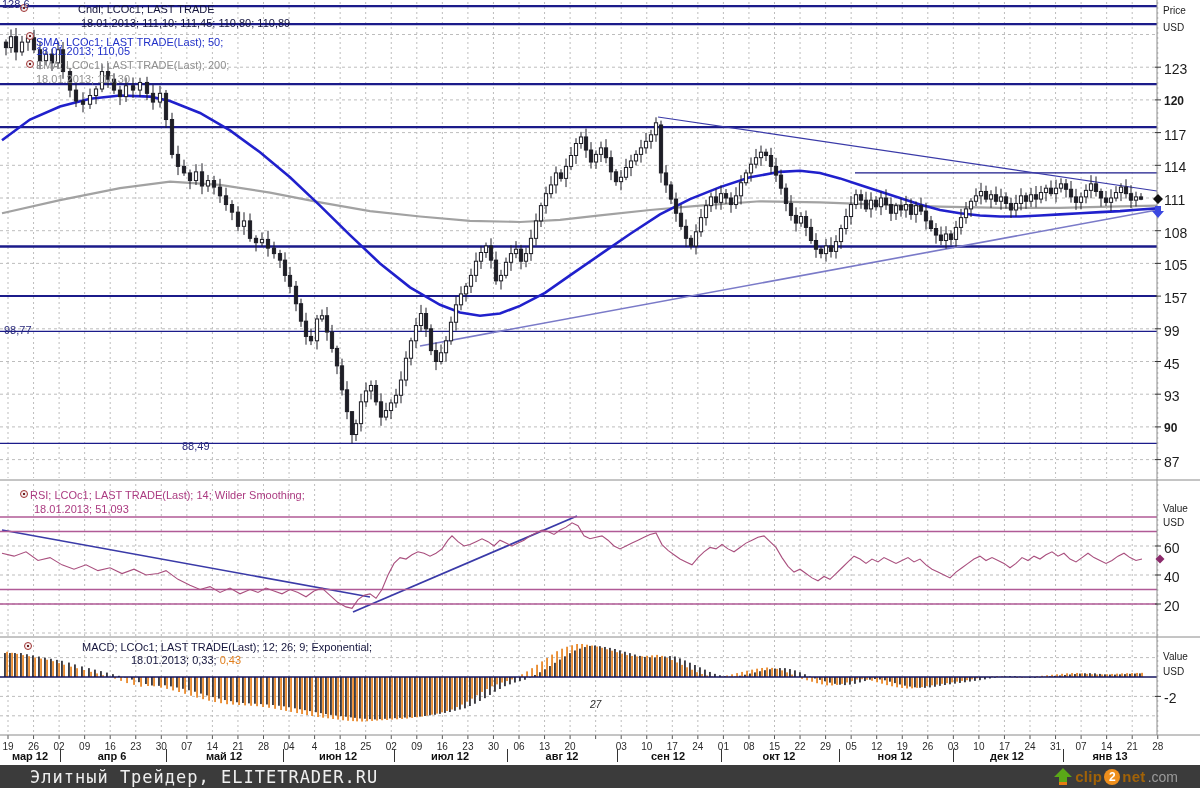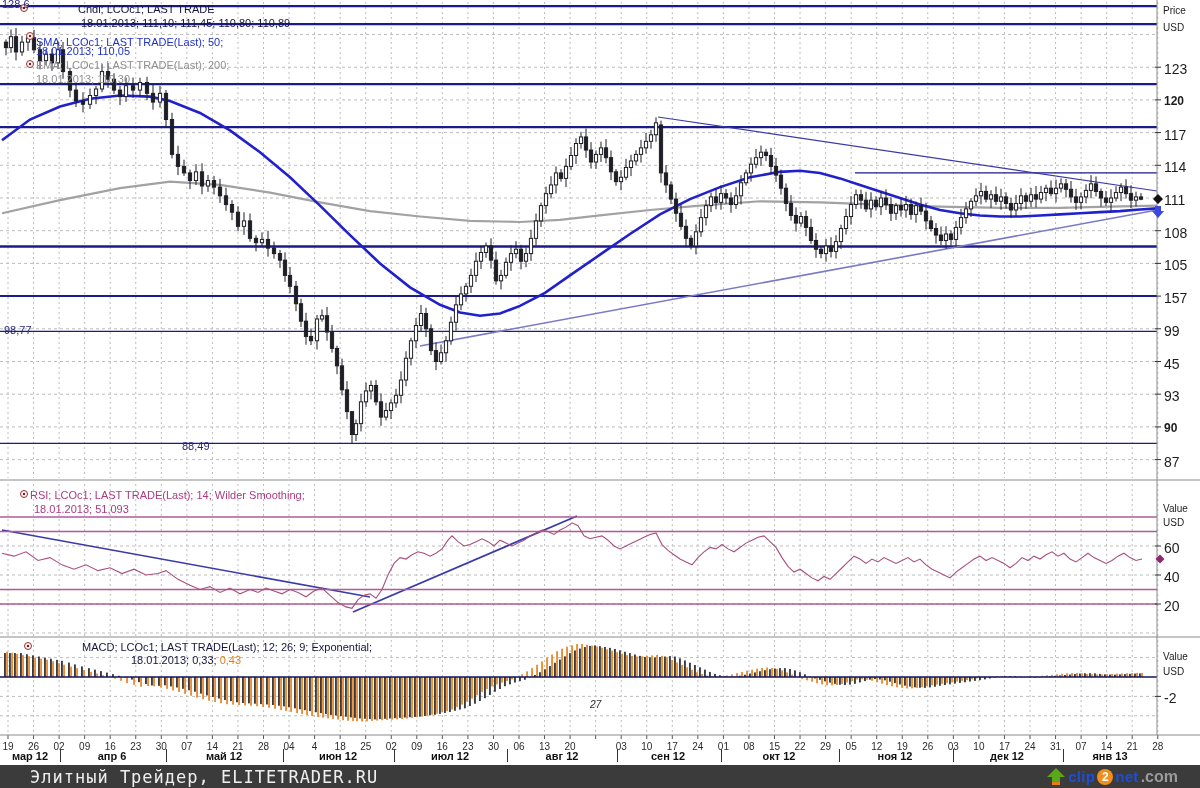--- a/index.html
+++ b/index.html
@@ -20,24 +20,24 @@
   .tick-bold{font-weight:bold;font-size:12px;}
   .day-label{position:absolute;font-size:10px;color:#2b2b2b;transform:translateX(-50%);}
   .month-label{position:absolute;font-size:11px;font-weight:bold;color:#101010;transform:translateX(-50%);}
   .month-sep{position:absolute;width:1px;height:13px;background:#333;}
   .level-label{position:absolute;font-size:11px;color:#2a2a7a;white-space:nowrap;}
   .footer{position:absolute;left:0;top:765px;width:1200px;height:23px;background:#3b3b3b;
           display:flex;align-items:center;}
   .footer-text{color:#efefef;font-size:17px;margin-left:30px;letter-spacing:1px;
                font-family:"DejaVu Sans Mono",monospace;}
   .logo{position:absolute;right:22px;top:766px;height:21px;display:flex;align-items:center;gap:2px;}
-  .logo-word{color:#1d4ed8;font-weight:bold;font-size:15px;letter-spacing:.3px;}
+  .logo-word{color:#a16207;font-weight:bold;font-size:15px;letter-spacing:.3px;}
   .logo-2{display:inline-flex;align-items:center;justify-content:center;width:16px;height:16px;
           border-radius:50%;background:#ef8f1c;color:#fff;font-weight:bold;font-size:12px;}
-  .logo-com{color:#9b9b9b;font-size:16px;font-weight:bold;}
+  .logo-com{color:#9b9b9b;font-size:14px;font-weight:normal;}
 </style>
 </head>
 <body>
 
 <div class="root">
   <svg id="chart" width="1200" height="765">
       <line x1="8" y1="2" x2="8" y2="478" stroke="#bdbdbd" stroke-width="1" stroke-dasharray="2,3"></line>
       <line x1="8" y1="484" x2="8" y2="636" stroke="#bdbdbd" stroke-width="1" stroke-dasharray="2,3"></line>
       <line x1="8" y1="640" x2="8" y2="734" stroke="#bdbdbd" stroke-width="1" stroke-dasharray="2,3"></line>
       <line x1="8" y1="735" x2="8" y2="739" stroke="#555" stroke-width="1"></line>

